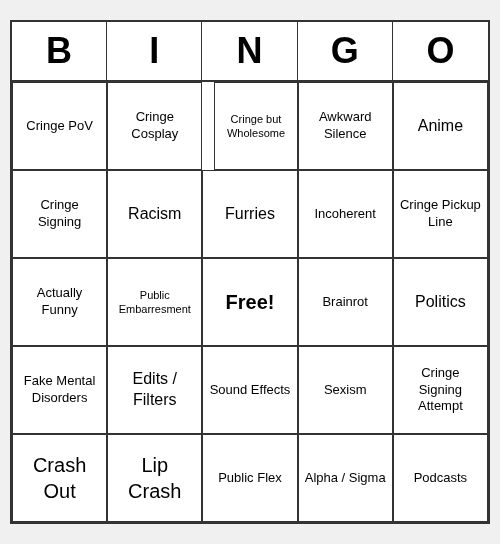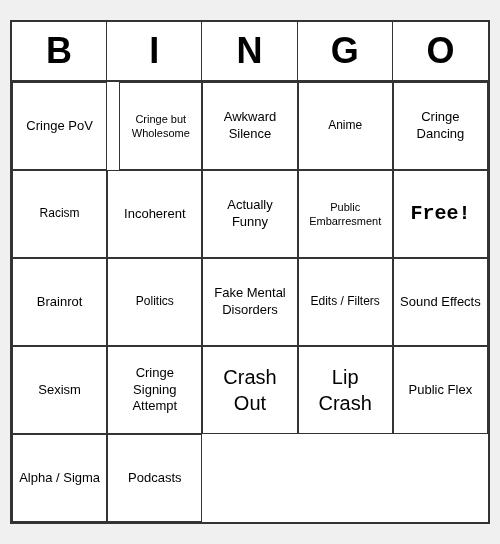--- a/index.html
+++ b/index.html
@@ -47,48 +47,50 @@
       font-size: 13px;
       line-height: 1.3;
       font-family: Arial, sans-serif;
     }
     .bingo-cell:nth-child(5n) {
       border-right: 1px solid #333;
     }
     .bingo-cell.free {
       font-size: 20px;
       font-weight: bold;
-      font-family: Liberation Mono, monospace;
     }
     .bingo-cell.large-text {
-      font-size: 12px;
+      font-size: 16px;
     }
     .bingo-cell.xl-text {
       font-size: 20px;
     }
   </style>
 </head>
 <body>
 
 <div class="bingo-card">
   <div class="bingo-header">
   <div class="bingo-header-cell">B</div>
       <div class="bingo-header-cell">I</div>
       <div class="bingo-header-cell">N</div>
       <div class="bingo-header-cell">G</div>
       <div class="bingo-header-cell">O</div>
     </div>
   <div class="bingo-grid">
   <div class="bingo-cell">Cringe PoV</div>
+      <div class="bingo-cell">Cringe Cosplay</div>
       <div class="bingo-cell" style="font-size: 11px; margin-left: 12px;">Cringe but Wholesome</div>
       <div class="bingo-cell">Awkward Silence</div>
       <div class="bingo-cell large-text">Anime</div>
-      <div class="bingo-cell">Cringe Dancing</div>
+      <div class="bingo-cell">Cringe Signing</div>
       <div class="bingo-cell large-text">Racism</div>
+      <div class="bingo-cell large-text">Furries</div>
       <div class="bingo-cell">Incoherent</div>
+      <div class="bingo-cell">Cringe Pickup Line</div>
       <div class="bingo-cell">Actually Funny</div>
       <div class="bingo-cell" style="font-size: 11px;">Public Embarresment</div>
       <div class="bingo-cell free">Free!</div>
       <div class="bingo-cell">Brainrot</div>
       <div class="bingo-cell large-text">Politics</div>
       <div class="bingo-cell">Fake Mental Disorders</div>
       <div class="bingo-cell large-text">Edits / Filters</div>
       <div class="bingo-cell">Sound Effects</div>
       <div class="bingo-cell">Sexism</div>
       <div class="bingo-cell">Cringe Signing Attempt</div>

